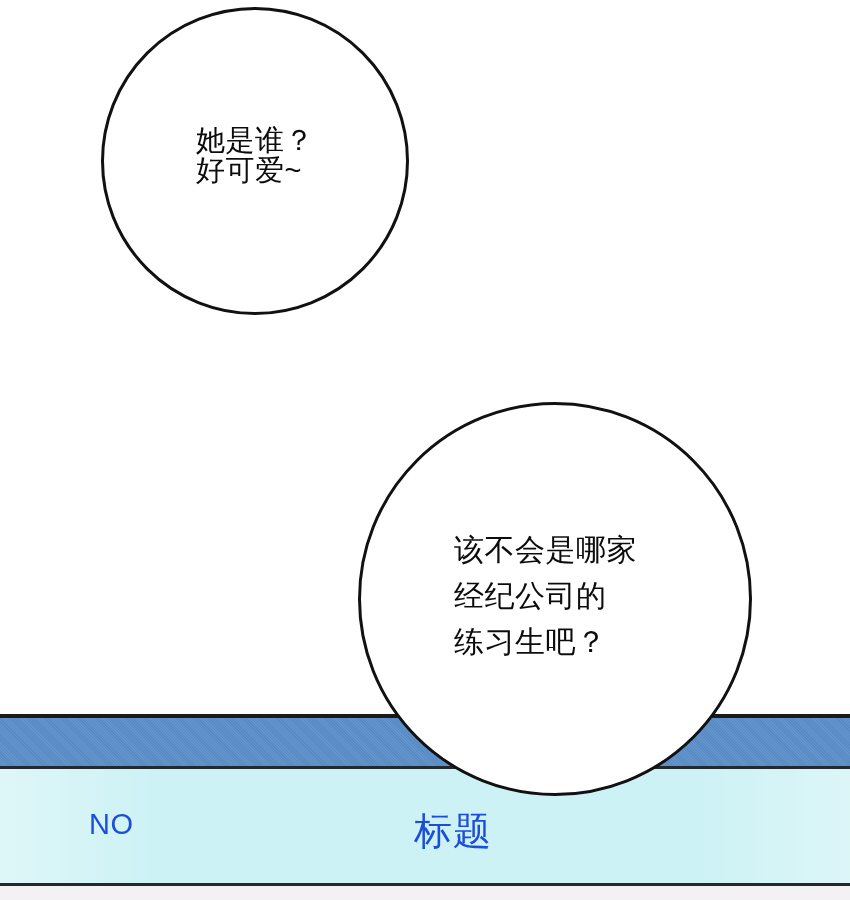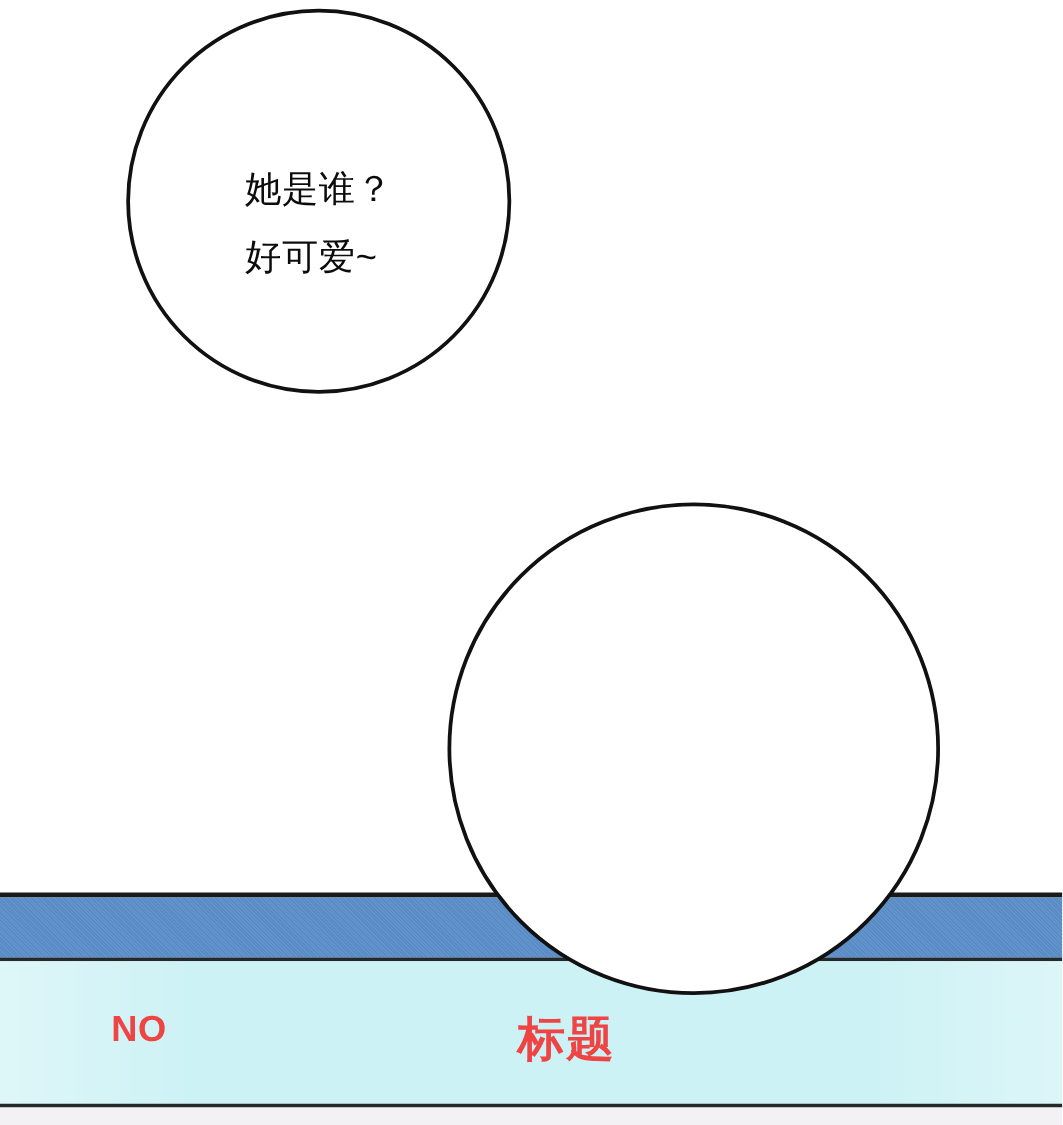--- a/index.html
+++ b/index.html
@@ -52,21 +52,21 @@
     color: #0c0c0c;
     white-space: pre-line;
     letter-spacing: 0.5px;
     z-index: 7;
   }
 
   #bubble-one-text {
     left: 196px;
     top: 125px;
     font-size: 29px;
-    line-height: 54px;
+    line-height: 30px;
   }
 
   #bubble-two-text {
     left: 454px;
     top: 527px;
     font-size: 30px;
     line-height: 46px;
   }
 
   
@@ -140,22 +140,22 @@
     position: absolute;
     left: 0;
     top: 172px;
     width: 850px;
     height: 14px;
     background: #f3f1f4;
   }
 
   .banner-label {
     position: absolute;
-    font-weight: bold;
-    color: #ef4444;
+    font-weight: normal;
+    color: #1d4ed8;
     z-index: 3;
   }
 
   #banner-label-no {
     left: 89px;
     top: 808px;
     font-size: 29px;
     letter-spacing: 0.5px;
   }
 
@@ -182,14 +182,17 @@
 
   <div class="banner-label" id="banner-label-no">NO</div>
 
   <div class="banner-label" id="banner-label-title">标题</div>
 
   <div class="speech-bubble" id="bubble-one"></div>
   <div class="bubble-text" id="bubble-one-text">她是谁？
 好可爱~</div>
 
   <div class="speech-bubble" id="bubble-two"></div>
+  <div class="bubble-text" id="bubble-two-text">该不会是哪家
+经纪公司的
+练习生吧？</div>
 
 </div>
 
 </body></html>

